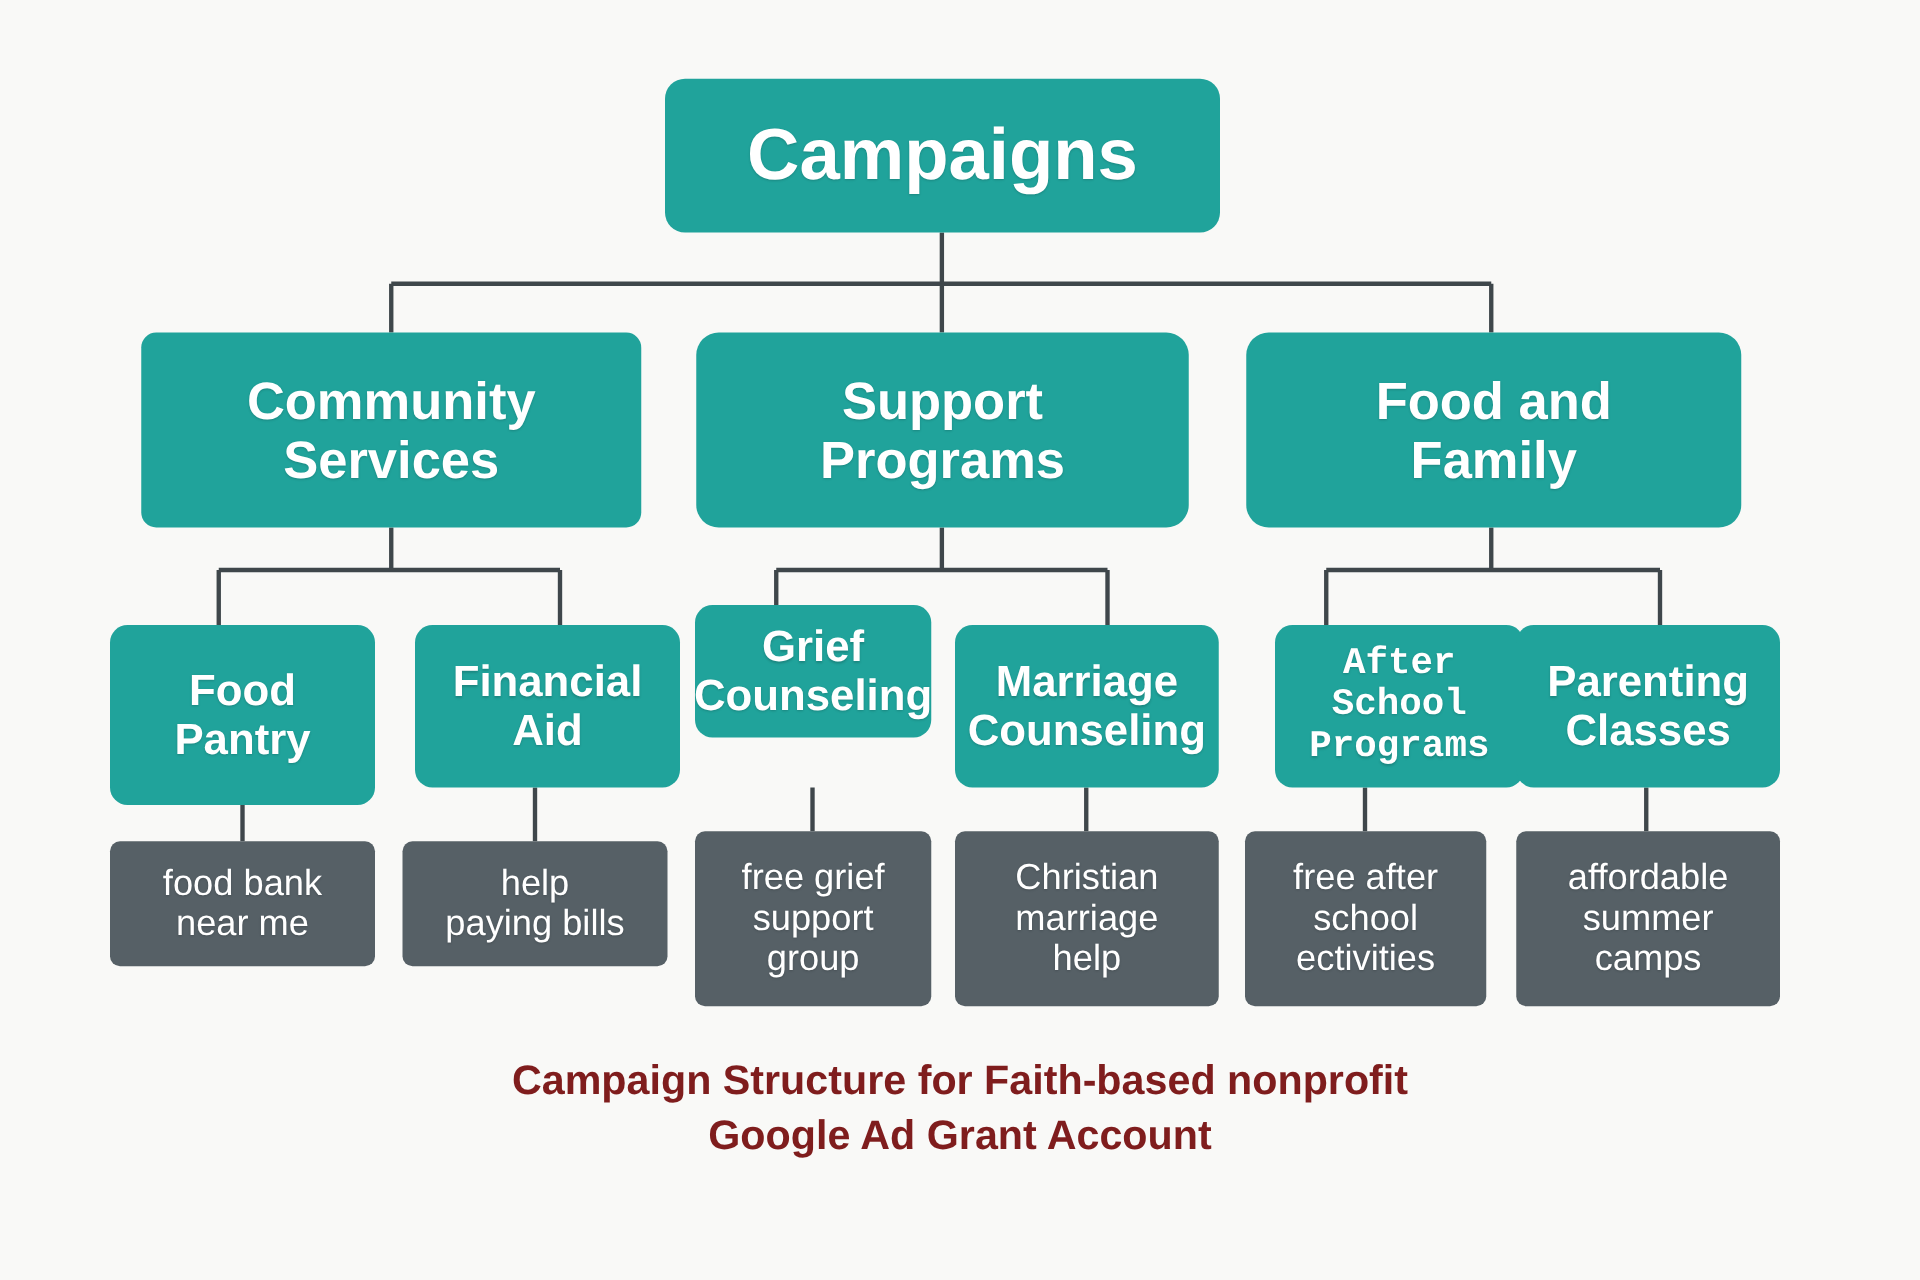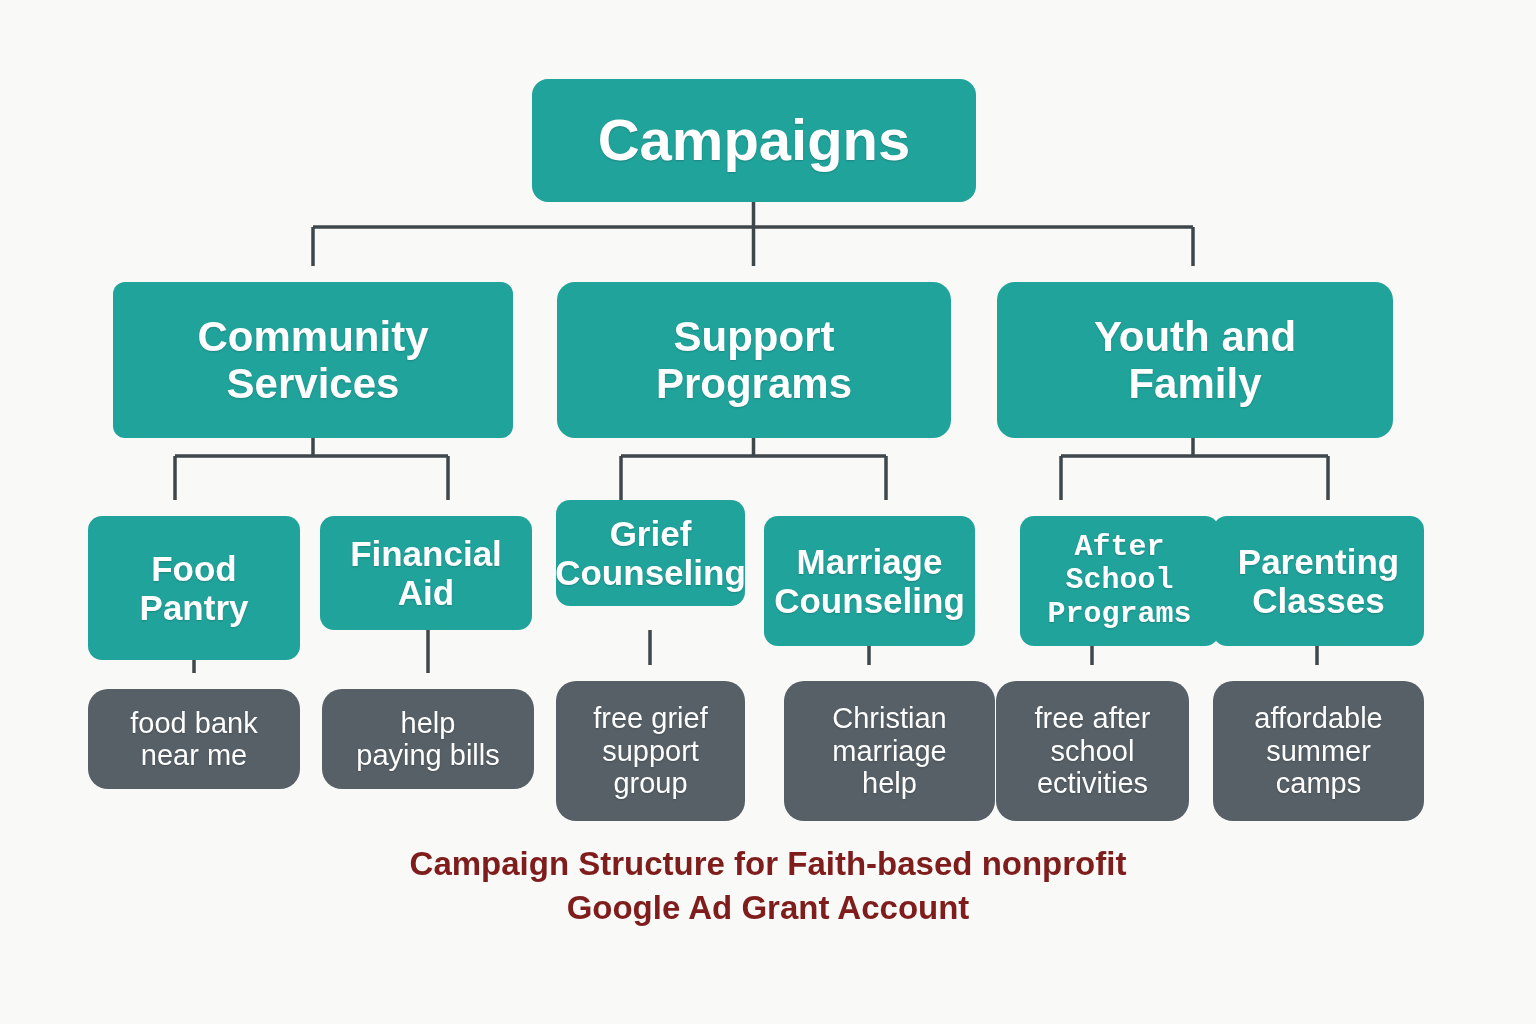--- a/index.html
+++ b/index.html
@@ -33,21 +33,20 @@
     justify-content: center;
     text-align: center;
     color: #ffffff;
     border-radius: 14px;
     box-sizing: border-box;
     padding: 20px 6px;
     line-height: 1.12;
     white-space: pre-line;
     text-shadow: 0 1px 2px rgba(0,0,0,0.18);
     z-index: 2;
-    margin-top: 16px;
   }
   .node.teal { background: #20a39b; }
   .node.gray { background: #566066; }
 
   .lvl-root {
     font-size: 58px;
     font-weight: 600;
     border-radius: 16px;
   }
   .lvl-campaign {
@@ -59,21 +58,21 @@
     font-size: 35px;
     font-weight: 600;
     border-radius: 14px;
   }
   .lvl-adgroup.tight {
     font-size: 30px;
   }
   .lvl-keyword {
     font-size: 29px;
     font-weight: 400;
-    border-radius: 20px;
+    border-radius: 8px;
   }
 
   #caption {
     position: absolute;
     left: 0;
     top: 842px;
     width: 1536px;
     text-align: center;
     color: #7f1d1d;
     font-size: 33px;
@@ -124,27 +123,27 @@
   </svg>
 
   <div class="node teal lvl-root" style="left:532px; top:63px; width:444px; height:123px;">Campaigns</div>
 
   <div class="node teal lvl-campaign" style="left:113px; top:266px; width:400px; height:156px;border-radius:12px;">Community
 Services</div>
 
   <div class="node teal lvl-campaign" style="left:557px; top:266px; width:394px; height:156px;">Support
 Programs</div>
 
-  <div class="node teal lvl-campaign" style="left:997px; top:266px; width:396px; height:156px;">Youth and
+  <div class="node teal lvl-campaign" style="left:997px; top:266px; width:396px; height:156px;">Food and
 Family</div>
 
   <div class="node teal lvl-adgroup" style="left:88px; top:500px; width:212px; height:144px;">Food
 Pantry</div>
 
-  <div class="node teal lvl-adgroup" style="left:320px; top:500px; width:212px; height:114px;">Financial
+  <div class="node teal lvl-adgroup" style="left:332px; top:500px; width:212px; height:130px;">Financial
 Aid</div>
 
   <div class="node teal lvl-adgroup" style="left:556px; top:484px; width:189px; height:106px;">Grief
 Counseling</div>
 
   <div class="node teal lvl-adgroup" style="left:764px; top:500px; width:211px; height:130px;">Marriage
 Counseling</div>
 
   <div class="node teal lvl-adgroup tight" style="left:1020px; top:500px; width:199px; height:130px;font-family:Liberation Mono, monospace;">After
 School
@@ -156,21 +155,21 @@
   <div class="node gray lvl-keyword" style="left:88px; top:673px; width:212px; height:100px;">food bank
 near me</div>
 
   <div class="node gray lvl-keyword" style="left:322px; top:673px; width:212px; height:100px;">help
 paying bills</div>
 
   <div class="node gray lvl-keyword" style="left:556px; top:665px; width:189px; height:140px;">free grief
 support
 group</div>
 
-  <div class="node gray lvl-keyword" style="left:784px; top:665px; width:211px; height:140px;">Christian
+  <div class="node gray lvl-keyword" style="left:764px; top:665px; width:211px; height:140px;">Christian
 marriage
 help</div>
 
   <div class="node gray lvl-keyword" style="left:996px; top:665px; width:193px; height:140px;">free after
 school
 ectivities</div>
 
   <div class="node gray lvl-keyword" style="left:1213px; top:665px; width:211px; height:140px;">affordable
 summer
 camps</div>

